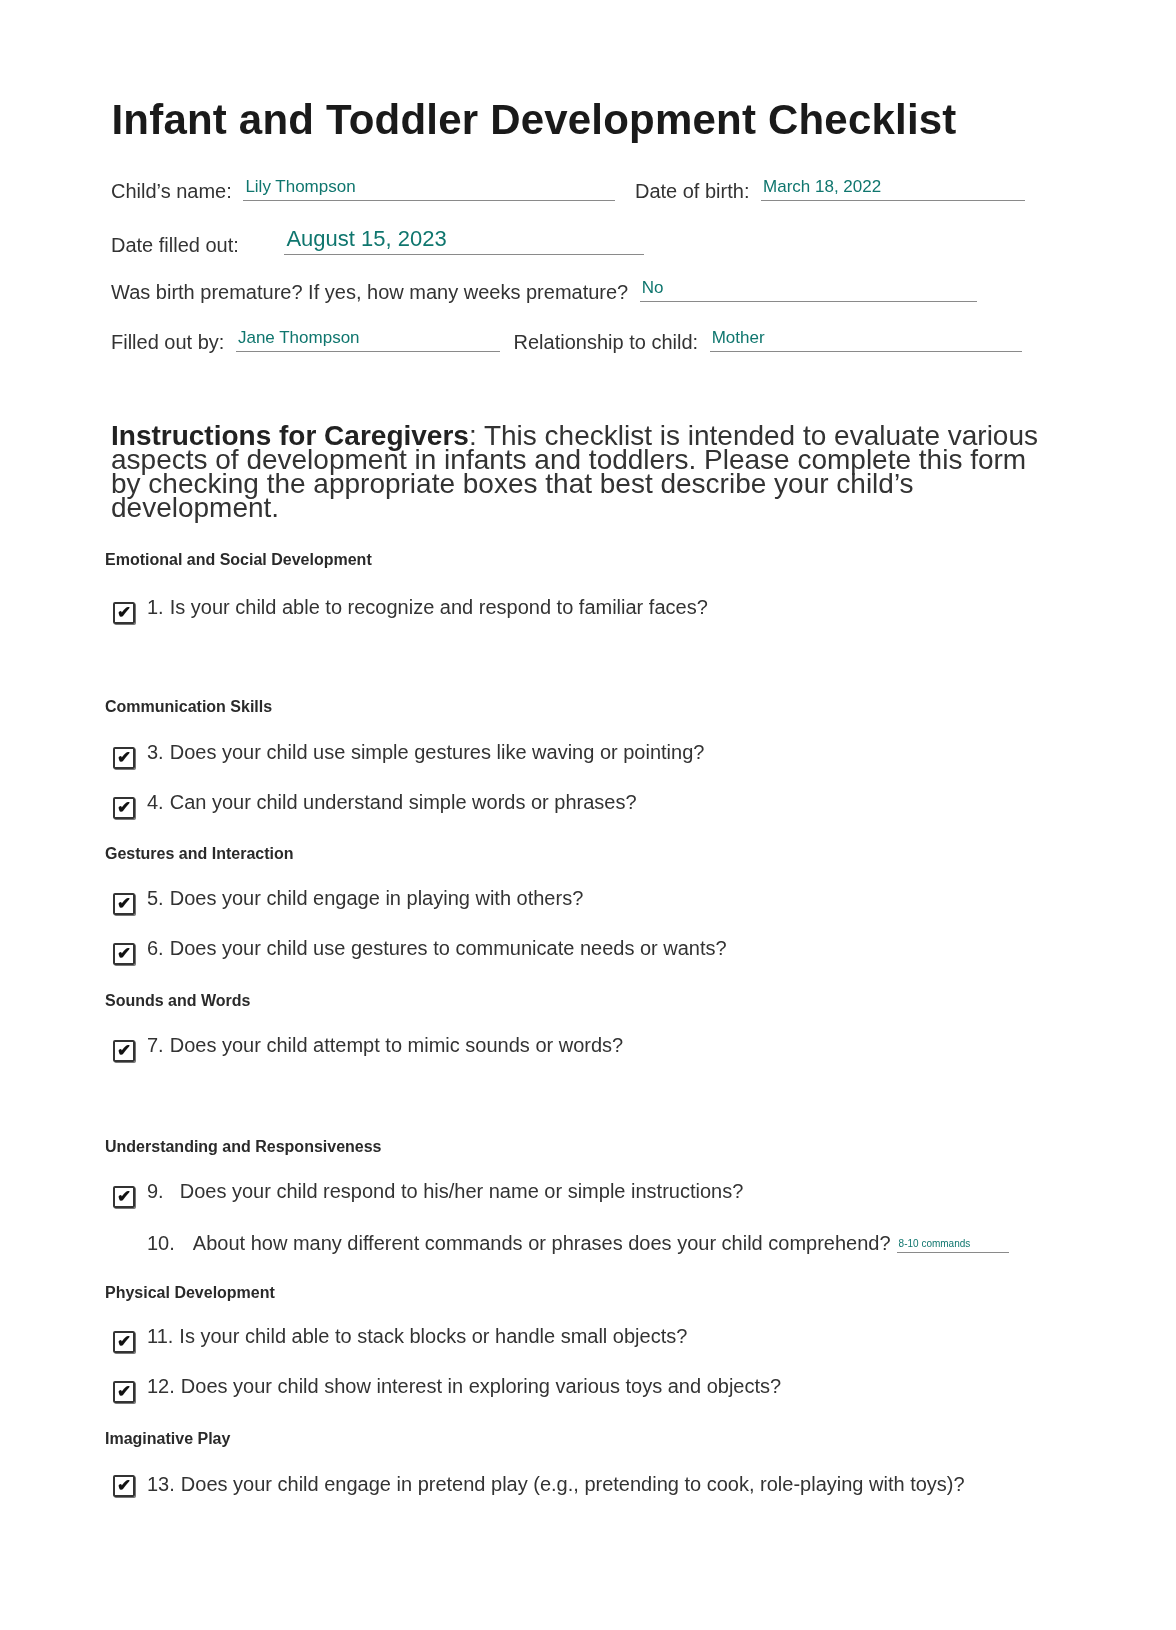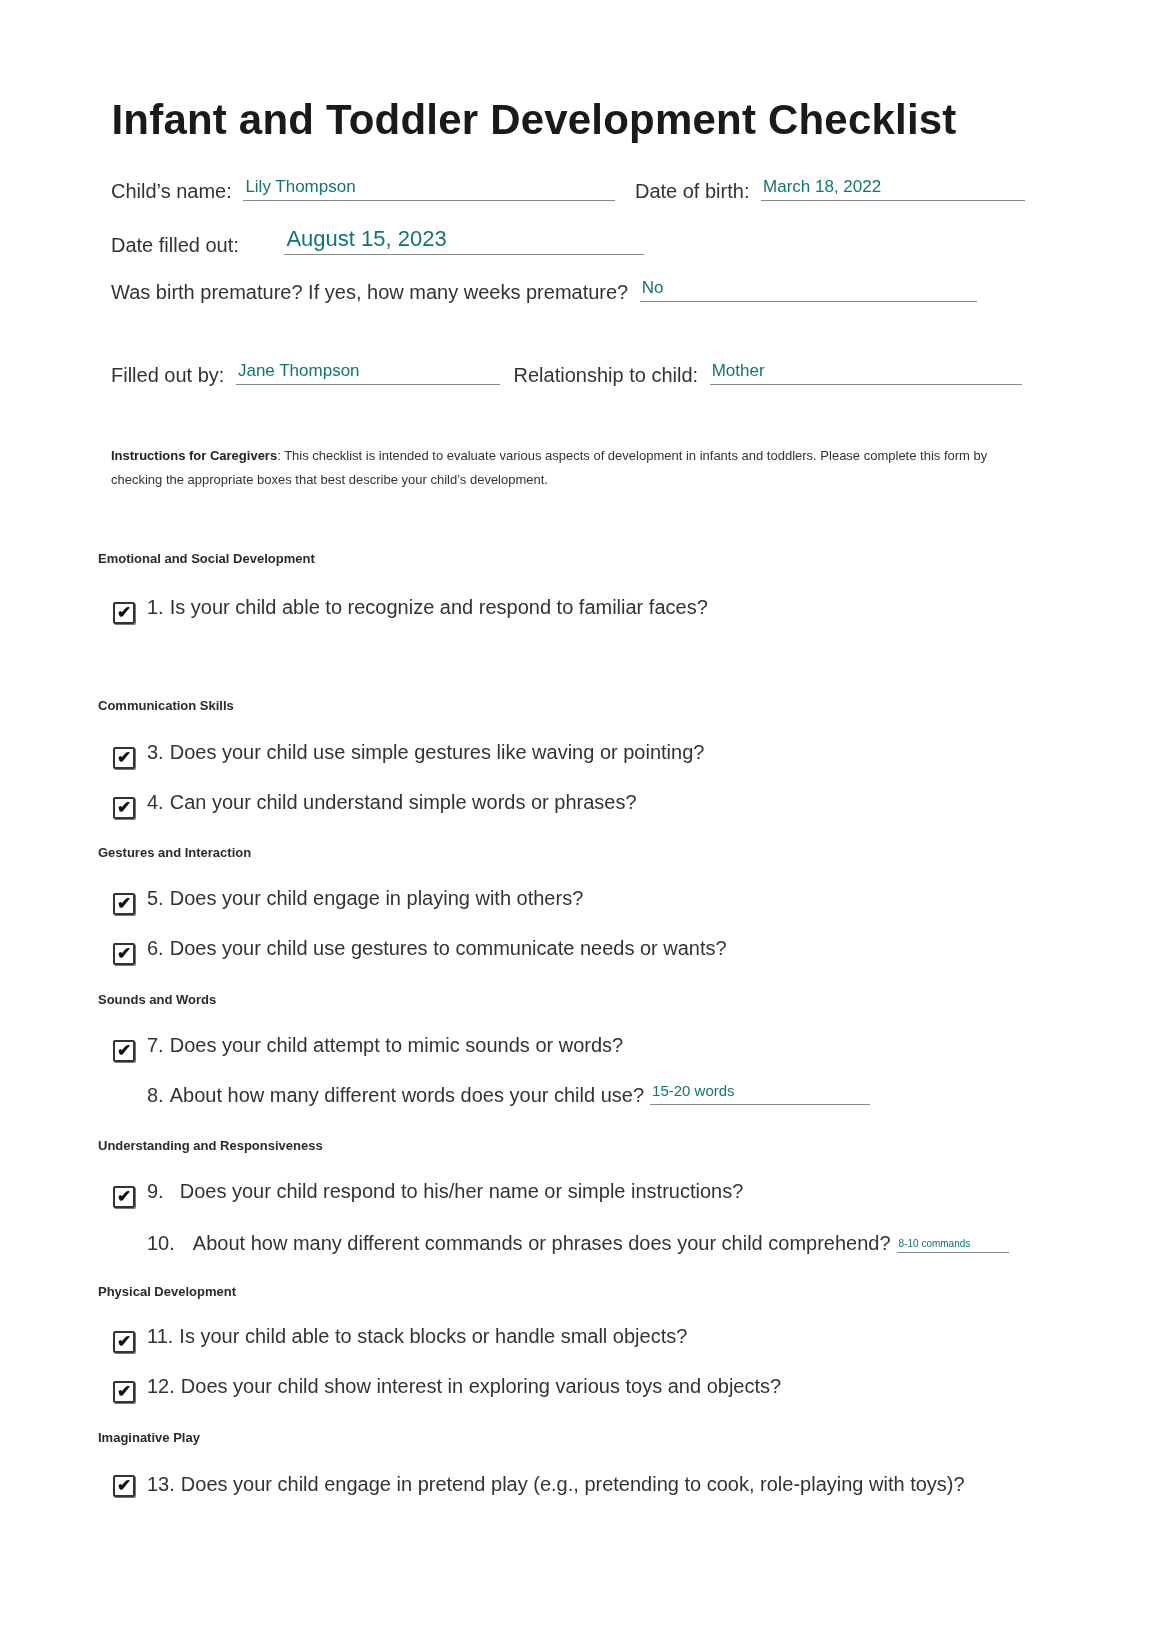--- a/index.html
+++ b/index.html
@@ -15,26 +15,26 @@
     .field-row { position: absolute; left: 111px; font-size: 20px; color: #333; white-space: nowrap; }
     .lbl { display: inline-block; vertical-align: bottom; }
     .fill {
       display: inline-block; vertical-align: bottom; border-bottom: 1.5px solid #8a8a8a;
       font-size: 17px; color: #0f766e; padding-left: 2px; margin-left: 6px; height: 22px; line-height: 18px;
       position: relative; top: -2px;
     }
     .fill.big { font-size: 22px; height: 26px; line-height: 22px; }
     .fill.tiny { font-size: 10px; height: 14px; line-height: 12px; }
     .instructions {
-      position: absolute; left: 111px; top: 444px; width: 930px;
-      font-size: 13px; line-height: 24px; color: #333;
+      position: absolute; left: 111px; top: 424px; width: 930px;
+      font-size: 28px; line-height: 24px; color: #333;
     }
     .instructions b { color: #222; }
     .section {
-      position: absolute; left: 98px; font-size: 13px; font-weight: bold; color: #2a2a2a;
+      position: absolute; left: 105px; font-size: 16px; font-weight: bold; color: #2a2a2a;
     }
     .item { position: absolute; left: 113px; font-size: 20px; color: #333; white-space: nowrap; }
     .item .wrap { white-space: normal; display: inline-block; vertical-align: top; width: 880px; line-height: 24px; }
     .cb {
       display: inline-block; width: 22px; height: 22px; border: 2px solid #333; border-radius: 2px;
       box-sizing: border-box; vertical-align: middle; position: relative; top: 4px; margin-right: 12px;
       font-size: 17px; line-height: 18px; text-align: center; font-weight: bold; color: #111;
       box-shadow: 1px 1px 0 #777;
     }
     .cb-spacer { display: inline-block; width: 34px; }
@@ -59,21 +59,21 @@
     <span class="fill big" style="width:358px;margin-left:40px;">August 15, 2023</span>
   </div>
 
   <div class="field-row" style="top:281px;">
     <span class="lbl">Was birth premature? If yes, how many weeks premature?</span>
     <span class="fill" style="width:335px;">No</span>
   </div>
 
   <div class="field-row" style="top:331px;">
     <span class="lbl">Filled out by:</span>
-    <span class="fill" style="width:262px;margin-top:33px;">Jane Thompson</span>
+    <span class="fill" style="width:262px;">Jane Thompson</span>
     <span class="lbl" style="margin-left:8px;">Relationship to child:</span>
     <span class="fill" style="width:310px;">Mother</span>
   </div>
 
   <div class="instructions">
     <b>Instructions for Caregivers</b><span>: This checklist is intended to evaluate various aspects of development in infants and toddlers. Please complete this form by checking the appropriate boxes that best describe your child’s development.</span>
   </div>
 
   <div class="section" style="top:551px;">Emotional and Social Development</div>
   <div class="item" style="top:596px;">
@@ -93,23 +93,20 @@
     <span class="cb"><span>✔</span></span><span class="num">5.</span><span>Does your child engage in playing with others?</span>
   </div>
   <div class="item" style="top:937px;">
     <span class="cb"><span>✔</span></span><span class="num">6.</span><span>Does your child use gestures to communicate needs or wants?</span>
   </div>
 
   <div class="section" style="top:992px;">Sounds and Words</div>
   <div class="item" style="top:1034px;">
     <span class="cb"><span>✔</span></span><span class="num">7.</span><span>Does your child attempt to mimic sounds or words?</span>
   </div>
-  <div class="item" style="top:1084px;">
-    <span class="cb-spacer"></span><span class="num">8.</span><span>About how many different words does your child use?</span><span class="fill" style="width:218px; font-size:15px;">15-20 words</span>
-  </div>
 
   <div class="section" style="top:1138px;">Understanding and Responsiveness</div>
   <div class="item" style="top:1180px;">
     <span class="cb"><span>✔</span></span><span class="num" style="margin-right:16px;">9.</span><span>Does your child respond to his/her name or simple instructions?</span>
   </div>
   <div class="item" style="top:1232px;">
     <span class="cb-spacer"></span><span class="num" style="margin-right:18px;">10.</span><span>About how many different commands or phrases does your child comprehend?</span><span class="fill tiny" style="width:110px;">8-10 commands</span>
   </div>
 
   <div class="section" style="top:1284px;">Physical Development</div>

